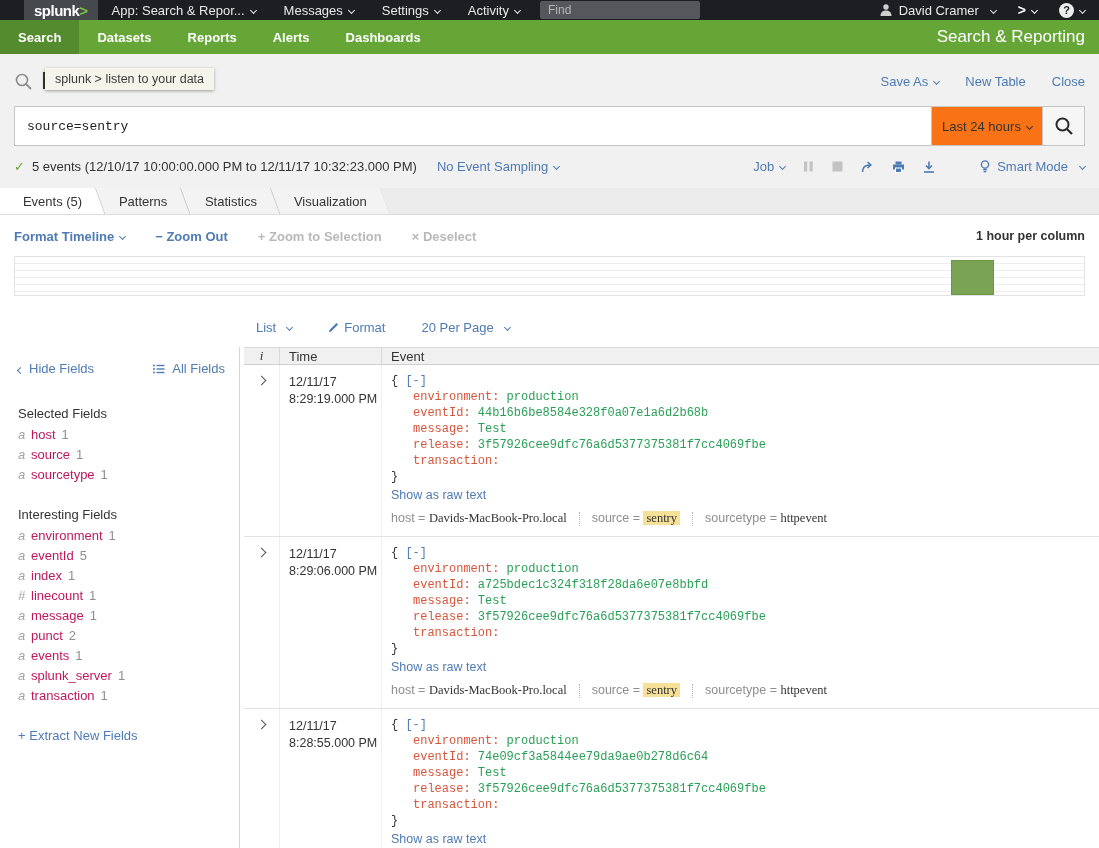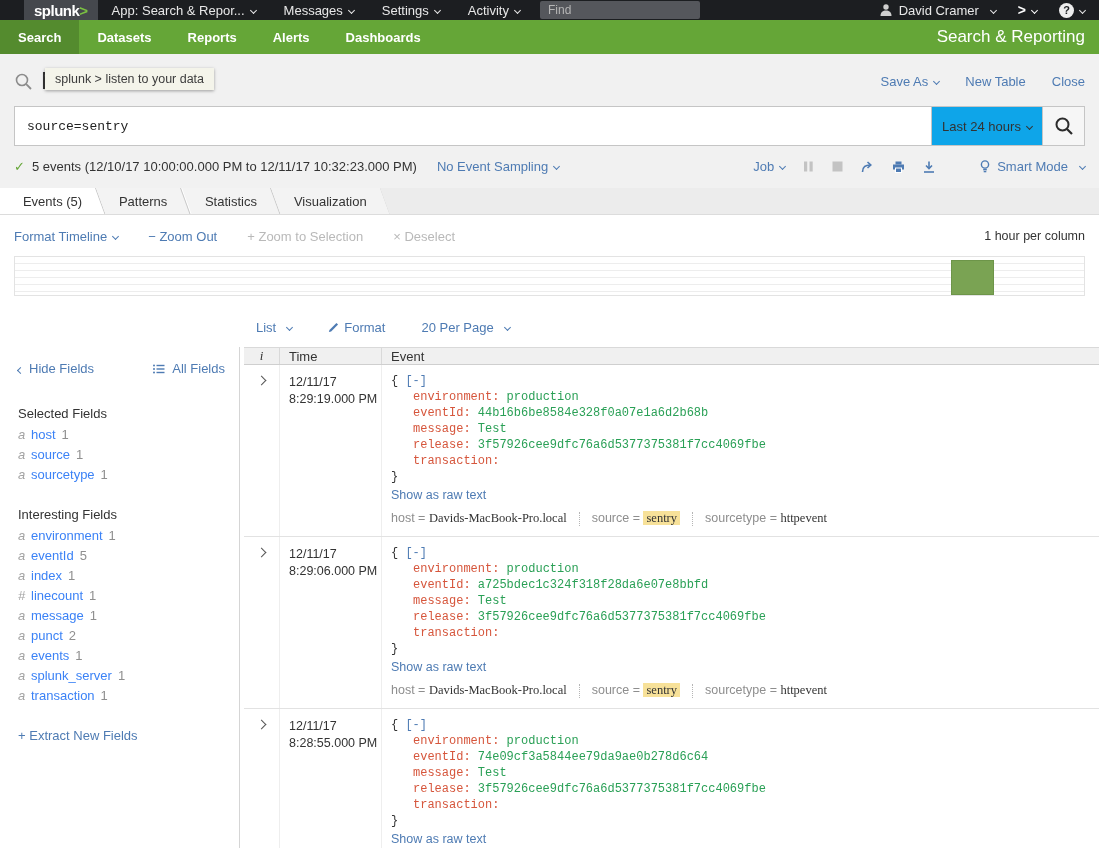--- a/index.html
+++ b/index.html
@@ -33,21 +33,21 @@
     padding: 4px 10px 4px; box-shadow: 0 1px 3px rgba(0,0,0,0.35); z-index: 60; white-space: nowrap; }
 
   
   .header-section { background: #f1f1f1; padding: 0 14px; }
   .title-row { display: flex; align-items: center; padding: 13px 0 11px; }
   .page-title { font-size: 24px; font-weight: 400; color: #333; margin-left: 8px; }
   .header-actions { margin-left: auto; display: flex; gap: 26px; color: #4e7bb3; cursor: pointer; }
   .search-row { display: flex; height: 40px; }
   .search-input { flex: 1; border: 1px solid #c5c5c5; border-right: none; background: #fff; padding: 0 12px;
     font-family: "Liberation Mono", "DejaVu Sans Mono", monospace; font-size: 13px; color: #222; outline: none; }
-  .time-range { width: 112px; background: #0ea5e9; border: 1px solid #c5c5c5; display: flex; align-items: center;
+  .time-range { width: 112px; background: #f97316; border: 1px solid #c5c5c5; display: flex; align-items: center;
     justify-content: center; cursor: pointer; color: #333; }
   .search-btn { width: 42px; background: #f6f6f6; border: 1px solid #c5c5c5; border-left: none; display: flex;
     align-items: center; justify-content: center; cursor: pointer; }
   .job-row { display: flex; align-items: center; padding: 13px 0 14px; }
   .check { color: #65a637; font-size: 13px; margin-right: 7px; }
   .status-text { color: #333; }
   .link { color: #4e7bb3; cursor: pointer; }
   .muted-link { color: #b9b9b9; cursor: default; }
   .sampling { margin-left: 20px; }
   .job-controls { margin-left: auto; display: flex; align-items: center; gap: 18px; }
@@ -56,40 +56,40 @@
 
   
   .tabs-row { height: 27px; background: #fff; display: flex; border-bottom: 1px solid #dcdcdc; overflow: hidden; }
   .tab { transform: skewX(20deg); transform-origin: top; background: #f3f3f3; border-right: 1px solid #c8c8c8;
     padding: 0 18px; display: flex; align-items: center; cursor: pointer; }
   .tab > span { display: inline-block; transform: skewX(-20deg); color: #333; }
   .tab.active { background: #fff; }
   .tabs-filler { flex: 1; background: #ececec; transform: skewX(20deg); transform-origin: top; margin-right: -30px; }
 
   
-  .timeline-section { padding: 10px 14px 10px; background: #fff; }
+  .timeline-section { padding: 10px 14px 10px; background: #fff; font-weight: bold; }
   .timeline-controls { display: flex; align-items: center; gap: 30px; position: relative; height: 22px; }
   .scale-label { position: absolute; right: 0; color: #333; font-size: 12.5px; }
   .timeline-chart { margin-top: 9px; height: 40px; border: 1px solid #e3e3e3; position: relative;
     background: repeating-linear-gradient(to bottom, #fff 0 6px, #ededed 6px 7px); }
   .tl-bar { position: absolute; bottom: 0; background: #7aa353; border: 1px solid #6d9549; }
 
   
   .results-controls { margin-left: 256px; padding: 14px 0 12px; display: flex; align-items: center; gap: 36px; }
   .ctl { display: inline-flex; align-items: center; gap: 5px; }
 
   
   .main { display: flex; align-items: stretch; height: 502px; }
   .sidebar { width: 240px; min-width: 240px; border-right: 1px solid #d5d5d5; padding: 14px 14px 0 18px; }
   .sidebar-top { display: flex; justify-content: space-between; align-items: center; gap: 40px; }
   .fields-title { margin-top: 30px; color: #333; }
   .fields-title.second { margin-top: 26px; }
   .field-row { margin-top: 7px; line-height: 13px; cursor: pointer; }
   .field-prefix { font-style: italic; color: #a3a3a3; display: inline-block; width: 13px; }
-  .field-name { color: #3b82f6; }
+  .field-name { color: #be185d; }
   .field-count { color: #8f8f8f; margin-left: 6px; }
   .extract-link { margin-top: 26px; }
 
   .events-pane { flex: 1; padding-left: 4px; display: flex; flex-direction: column; overflow: hidden; }
   .table-header { display: flex; background: #f0f0f0; border-top: 1px solid #d9d9d9; border-bottom: 1px solid #cfcfcf;
     height: 24px; align-items: stretch; }
   .hcell { display: flex; align-items: center; }
   .col-i { width: 36px; justify-content: center; border-right: 1px solid #d9d9d9; }
   .col-i i { font-family: "Liberation Serif", serif; font-size: 13px; }
   .col-time { width: 102px; padding-left: 9px; border-right: 1px solid #d9d9d9; }

